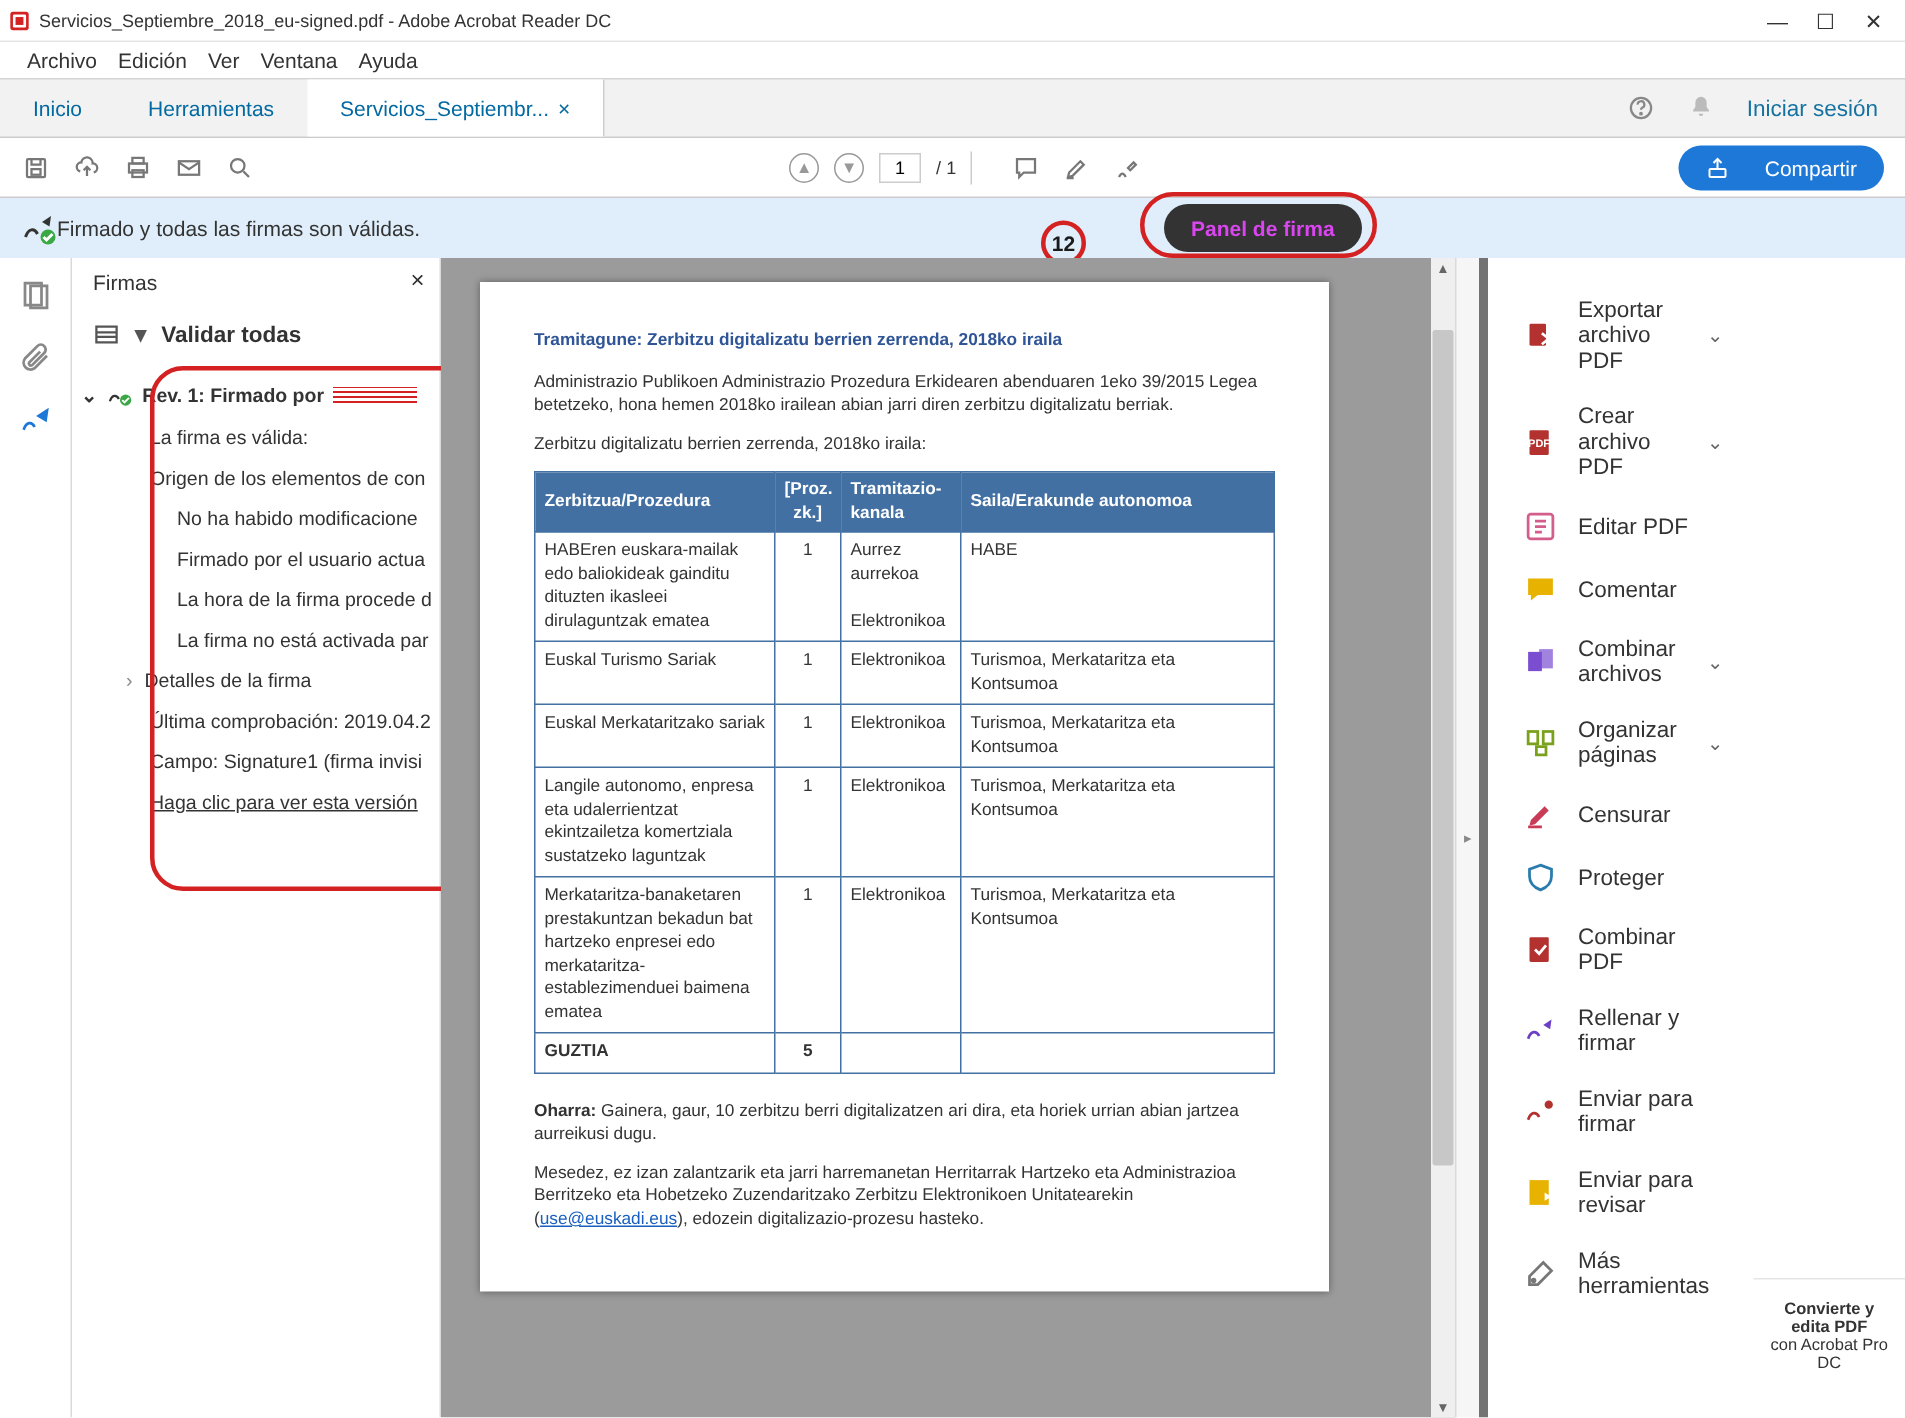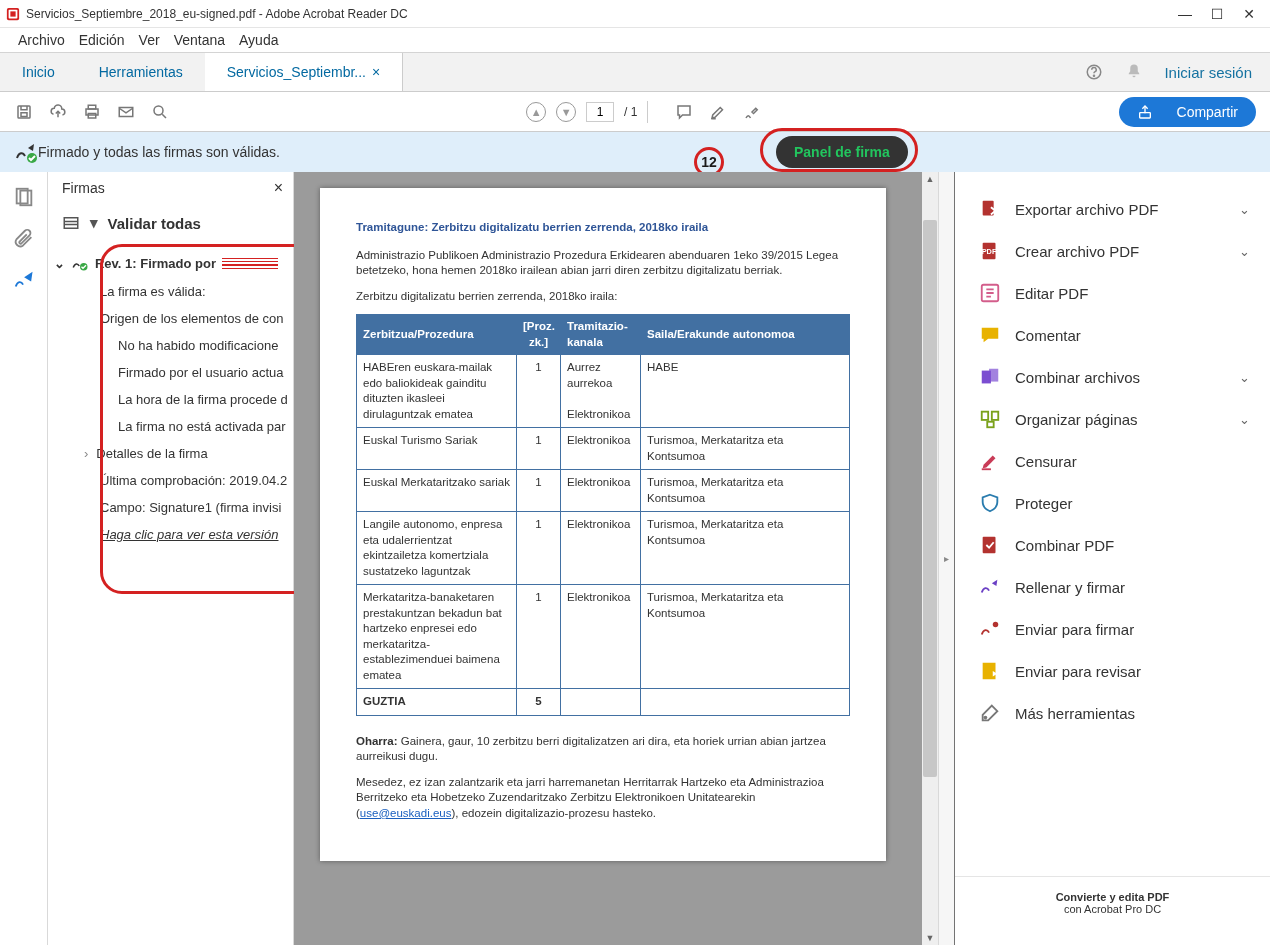--- a/index.html
+++ b/index.html
@@ -23,53 +23,53 @@
 .toolbar .pagectl { margin-left: auto; display: flex; align-items: center; gap: 10px; }
 .toolbar .pagectl .arrow { width: 20px; height: 20px; border-radius: 50%; border: 1.5px solid #999; display: inline-flex; align-items: center; justify-content: center; font-size: 11px; color: #999; }
 .toolbar .pagectl input { width: 28px; text-align: center; font-size: 12px; border: 1px solid #ccc; padding: 2px 0; }
 .toolbar .pagectl .of { font-size: 12px; color: #333; }
 .toolbar .sep { width: 1px; height: 22px; background: #ccc; }
 .toolbar .right { display: flex; align-items: center; gap: 14px; margin-left: 12px; }
 .share { margin-left: auto; background: #1d78d7; color: #fff; border-radius: 18px; height: 30px; display: flex; align-items: center; gap: 24px; padding: 0 18px; font-size: 14px; }
 .signbar { height: 40px; display: flex; align-items: center; padding: 0 14px; background: #dfeefa; position: relative; }
 .signbar .msg { font-size: 14px; }
 .signbar .badge12 { position: absolute; left: 694px; top: 15px; width: 30px; height: 30px; border: 3px solid #d42121; border-radius: 50%; display: flex; align-items: center; justify-content: center; font-weight: bold; font-size: 14px; color: #1a1a1a; }
-.signbar .panel-pill { position: absolute; left: 776px; top: 4px; height: 32px; padding: 0 18px; background: #333; color: #22c55e; border-radius: 16px; display: flex; align-items: center; font-weight: bold; font-size: 14px; }
+.signbar .panel-pill { position: absolute; left: 776px; top: 4px; height: 32px; padding: 0 18px; background: #333; color: #d946ef; border-radius: 16px; display: flex; align-items: center; font-weight: bold; font-size: 14px; }
 .signbar .ellipse { position: absolute; left: 760px; top: -4px; width: 158px; height: 44px; border: 3px solid #d42121; border-radius: 22px; pointer-events: none; }
 .main { display: flex; height: calc(945px - 28px - 24px - 40px - 40px - 40px); }
 .leftrail { width: 48px; border-right: 1px solid #d9d9d9; display: flex; flex-direction: column; align-items: center; gap: 20px; padding-top: 14px; }
 .leftrail .ico { width: 22px; height: 22px; color: #666; }
 .leftrail .ico.active { color: #1d78d7; }
 .sigpanel { width: 246px; border-right: 1px solid #d9d9d9; display: flex; flex-direction: column; }
 .sigpanel .head { height: 32px; display: flex; align-items: center; padding: 0 10px 0 14px; font-size: 14px; color: #333; }
 .sigpanel .head .x { margin-left: auto; font-size: 16px; }
 .sigpanel .validate { display: flex; align-items: center; gap: 10px; padding: 10px 14px; font-weight: bold; font-size: 15px; }
 .sigtree { position: relative; padding: 6px 0 14px 0; font-size: 13px; }
 .sigtree .row { padding: 6px 14px 6px 14px; white-space: nowrap; overflow: hidden; color: #333; }
 .sigtree .row.title { display: flex; align-items: center; gap: 6px; font-weight: bold; }
 .sigtree .row.title .redact { display: inline-block; width: 56px; height: 11px; background: repeating-linear-gradient(0deg, #d42121 0, #d42121 1.5px, transparent 1.5px, transparent 3.5px); }
 .sigtree .row.ind1 { padding-left: 52px; }
 .sigtree .row.ind2 { padding-left: 70px; }
 .sigtree .row.ind1.chev { display: flex; align-items: center; gap: 8px; padding-left: 36px; }
-.sigtree .row.link { text-decoration: underline; font-style: italic; }
+.sigtree .row.link { text-decoration: underline; }
 .sigtree .highlight { position: absolute; left: 52px; top: 2px; width: 230px; height: 350px; border: 3px solid #d42121; border-radius: 22px; pointer-events: none; }
 .slider-hint { position: absolute; right: -8px; bottom: 4px; font-size: 11px; color: #666; }
 .docarea { flex: 1; background: #9b9b9b; position: relative; overflow: hidden; }
 .docarea .scroll { position: absolute; right: 0; top: 0; width: 16px; height: 100%; background: #efefef; }
 .docarea .scroll .thumb { position: absolute; top: 48px; width: 14px; left: 1px; height: 72%; background: #c7c7c7; border-radius: 2px; }
 .docarea .scroll .arrow { position: absolute; width: 16px; text-align: center; font-size: 9px; color: #666; }
 .page { position: absolute; left: 26px; top: 16px; width: 566px; background: #fff; box-shadow: 0 0 5px rgba(0,0,0,0.4); padding: 32px 36px 30px 36px; font-size: 11.5px; color: #333; line-height: 1.35; }
 .page .t1 { color: #2f5597; font-weight: bold; margin-bottom: 12px; }
 .page p { margin-bottom: 10px; }
 .page .tbl { border-collapse: collapse; width: 100%; margin-bottom: 18px; table-layout: fixed; }
 .page .tbl th { background: #4270a2; color: #fff; font-weight: bold; text-align: left; padding: 4px 6px; font-size: 11.5px; border: 1px solid #4270a2; }
 .page .tbl td { border: 1px solid #4270a2; padding: 5px 6px; vertical-align: top; font-size: 11.5px; }
 .page .tbl th.c2, .page .tbl td.c2 { text-align: center; width: 44px; }
 .page .link { color: #1a5fbf; text-decoration: underline; }
-.rightpanel { width: 316px; border-left: 1px solid #737373; display: flex; flex-direction: column; padding: 16px 0; }
+.rightpanel { width: 284px; border-left: 6px solid #737373; display: flex; padding: 16px 0; }
 .rtool { display: flex; align-items: center; gap: 14px; padding: 10px 20px 10px 24px; font-size: 15px; cursor: default; }
 .rtool .ico { width: 22px; height: 22px; display: inline-flex; align-items: center; justify-content: center; }
 .rtool .chev { margin-left: auto; font-size: 13px; color: #666; }
 .rfoot { margin-top: auto; text-align: center; padding: 14px 10px; font-size: 11px; font-weight: bold; color: #333; border-top: 1px solid #e5e5e5; }
 .rfoot .sub { font-weight: normal; }
 .midrail { width: 16px; border-left: 1px solid #d9d9d9; background: #f6f6f6; display: flex; align-items: center; justify-content: center; color: #888; font-size: 10px; }
 </style>
 </head>
 <body>
 

